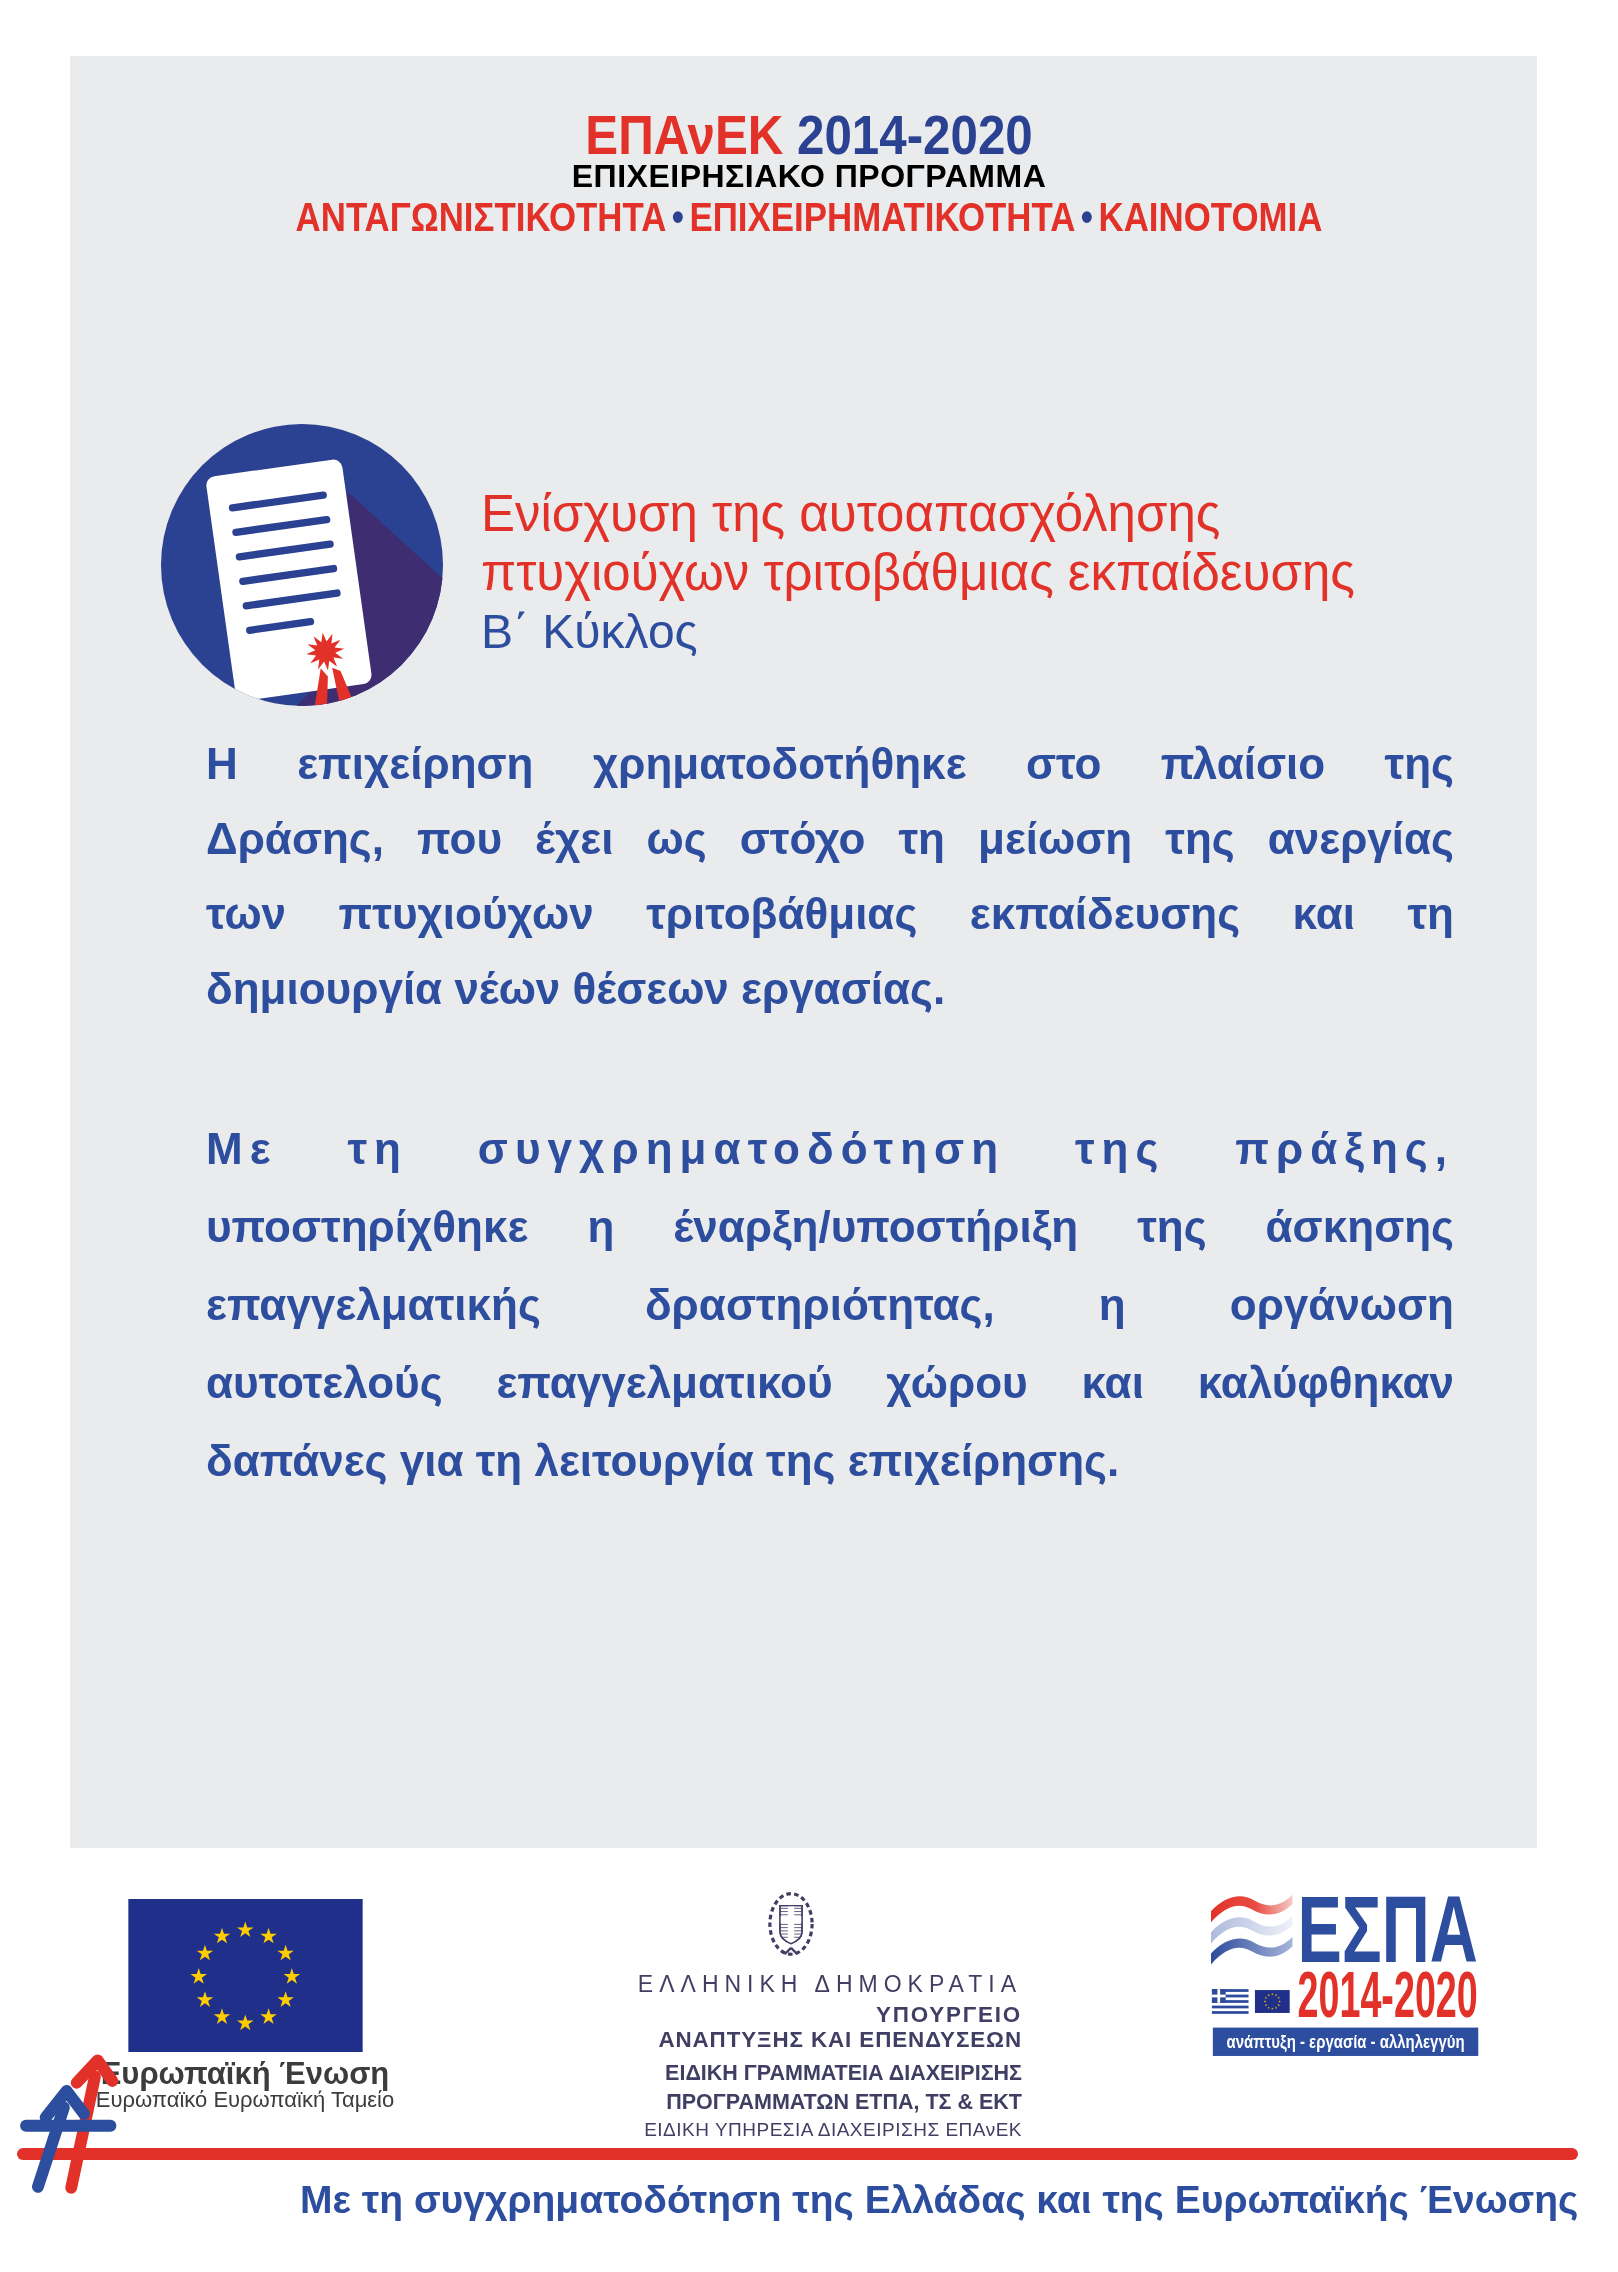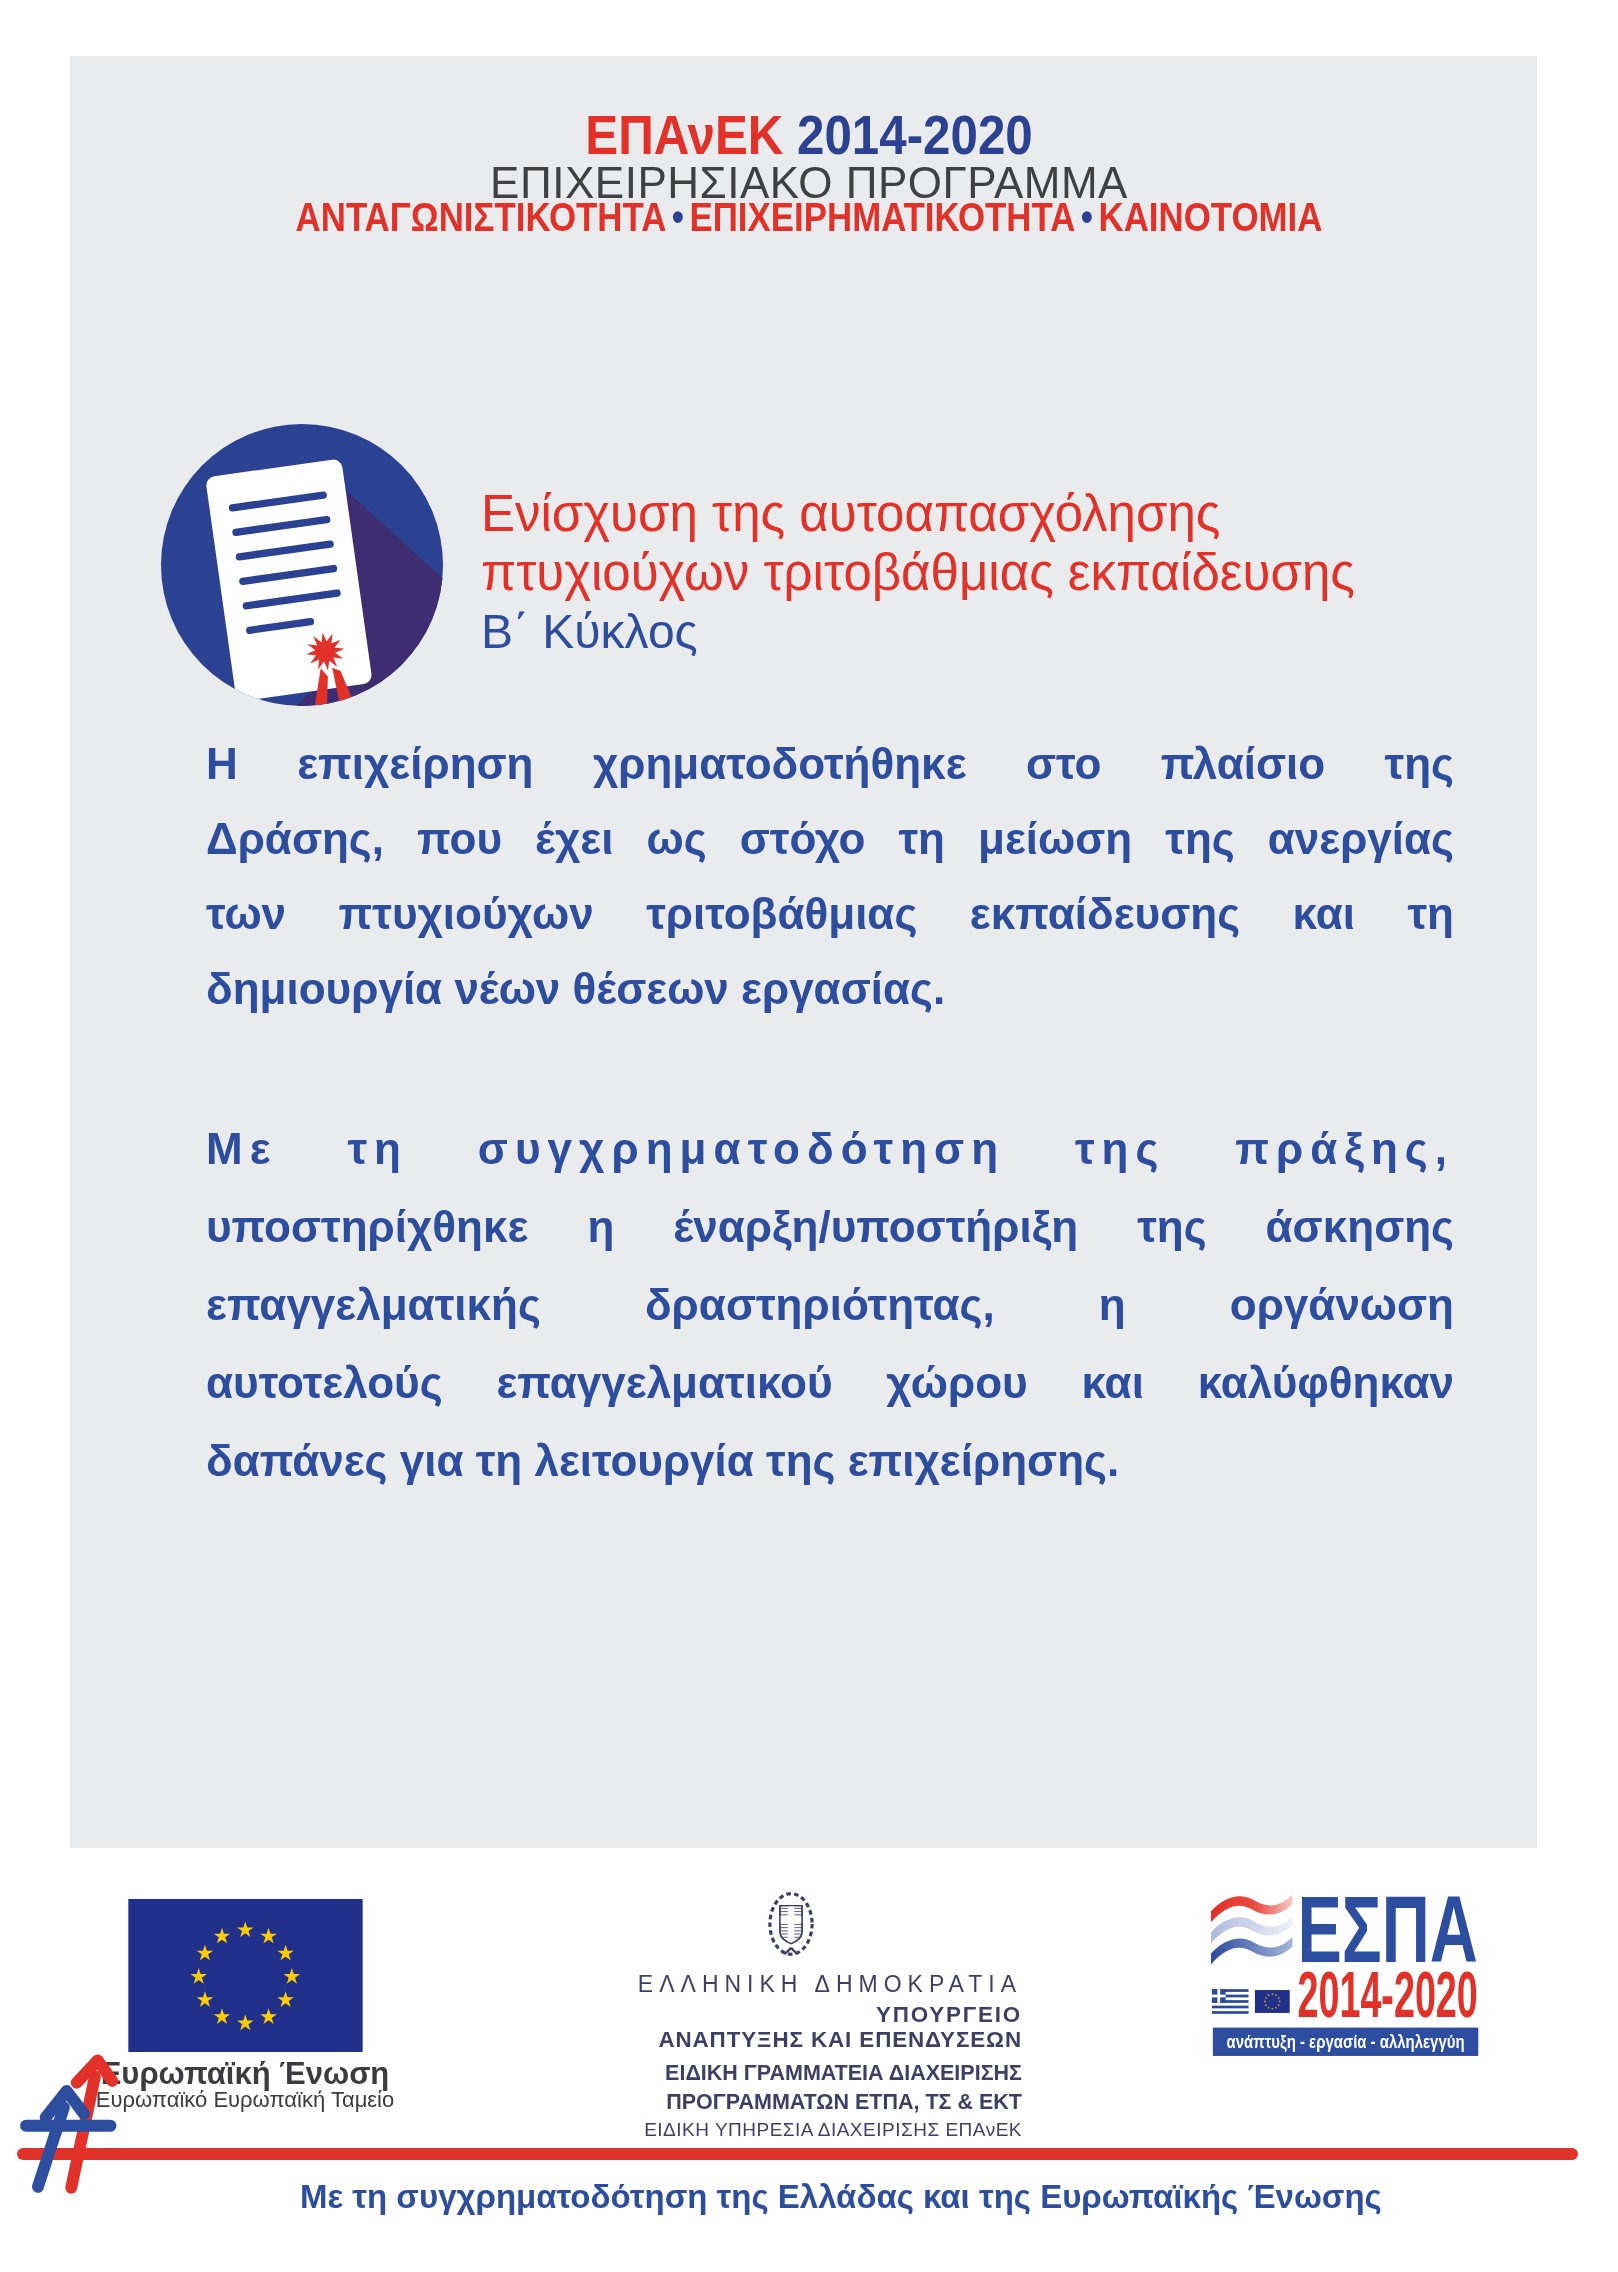--- a/index.html
+++ b/index.html
@@ -8,21 +8,21 @@
     font-family:"Liberation Sans",sans-serif;overflow:hidden;
   }
   .abs{position:absolute;}
   
   .card{position:absolute;left:70px;top:56px;width:1467px;height:1792px;background:#eaebec;}
   
   .hline{position:absolute;left:0;width:1618px;text-align:center;white-space:nowrap;}
   .h1{top:102px;font-size:56px;font-weight:700;transform:scaleX(0.88);transform-origin:50% 50%;}
   .h1 .red{color:#e23128;}
   .h1 .blue{color:#2b4191;}
-  .h2{top:158px;font-size:44px;font-weight:400;color:#404040;letter-spacing:0.5px;}
+  .h2{top:158px;font-size:32px;font-weight:700;color:#000000;letter-spacing:0.5px;}
   .h3{top:194px;font-size:41px;font-weight:700;color:#e23128;transform:scaleX(0.85);transform-origin:50% 50%;}
   .h3 .dot{color:#2b4191;padding:0 6.4px;}
   
   .title{position:absolute;left:481px;top:484px;white-space:nowrap;}
   .title .t{font-size:51px;line-height:59px;font-weight:400;color:#e23128;}
   .title .sub{font-size:48px;line-height:59px;font-weight:400;color:#2d4d9e;}
   
   .para{position:absolute;left:206px;width:1248px;font-size:44px;font-weight:700;color:#2d4d9e;}
   .p1{top:726px;line-height:75px;}
   .p2{top:1110px;line-height:78px;}
@@ -35,21 +35,21 @@
            font-size:22px;font-weight:400;color:#3c3c3e;white-space:nowrap;}
   .mline{position:absolute;left:565px;width:457px;text-align:right;color:#403e63;white-space:nowrap;}
   .m1{top:1971px;font-size:23px;letter-spacing:6px;}
   .m2{top:2002px;font-size:22.4px;font-weight:700;letter-spacing:1.8px;}
   .m3{top:2027px;font-size:22.4px;font-weight:700;letter-spacing:0.9px;}
   .m4{top:2061px;font-size:21.5px;font-weight:700;}
   .m5{top:2090px;font-size:21.5px;font-weight:700;}
   .m6{top:2119px;font-size:19px;letter-spacing:0.5px;}
   .redline{position:absolute;left:17px;top:2148px;width:1561px;height:12.3px;background:#e23128;border-radius:6.4px;}
   .conote{position:absolute;left:300px;top:2178px;width:1079px;text-align:center;
-          font-size:33px;font-weight:700;color:#2d4d9e;white-space:nowrap;}
+          font-size:39px;font-weight:700;color:#2d4d9e;white-space:nowrap;}
 </style>
 </head>
 <body>
 
 <div class="card"></div>
 
 <div class="hline h1">
   <span class="red">ΕΠΑνΕΚ</span>
   <span> </span>
   <span class="blue">2014-2020</span>

